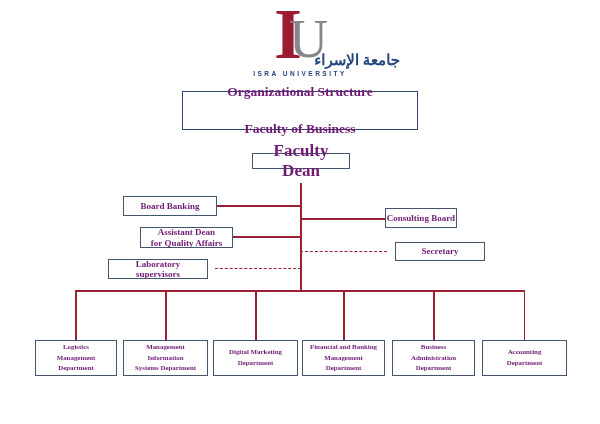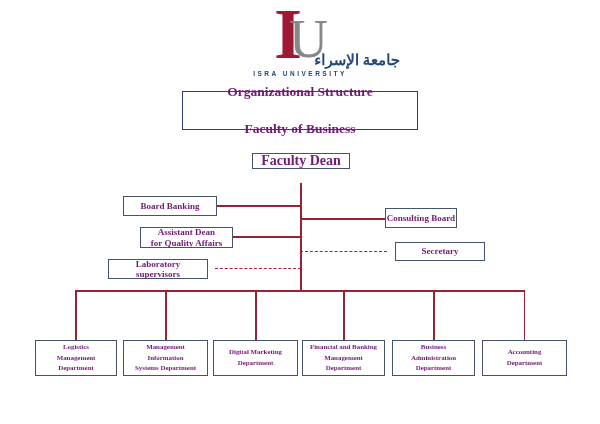--- a/index.html
+++ b/index.html
@@ -47,21 +47,21 @@
     text-align: center;
     display: flex; align-items: center; justify-content: center;
     white-space: pre-line;
     z-index: 2;
   }
   .title-box {
     left: 182px; top: 91px; width: 236px; height: 39px;
     border-color: #2E4172; border-width: 1.5px;
     font-size: 13.5px; line-height: 1.35;
   }
-  .dean-box  { left: 252px; top: 153px; width: 98px; height: 16px; font-size: 14px; }
+  .dean-box  { left: 252px; top: 153px; width: 98px; height: 16px; font-size: 17px; }
   .side-box  { font-size: 9px; line-height: 1.12; }
   .dept-box  { top: 340px; height: 36px; font-size: 6.9px; line-height: 1.55; }
 
   
   .hline { position: absolute; height: 1.5px; background: #9B2135; z-index: 1; }
   .vline { position: absolute; width: 1.5px;  background: #9B2135; z-index: 1; }
   .hline-dashed {
     position: absolute; height: 0;
     border-top: 1.5px dashed #9B2135; z-index: 1;
   }

